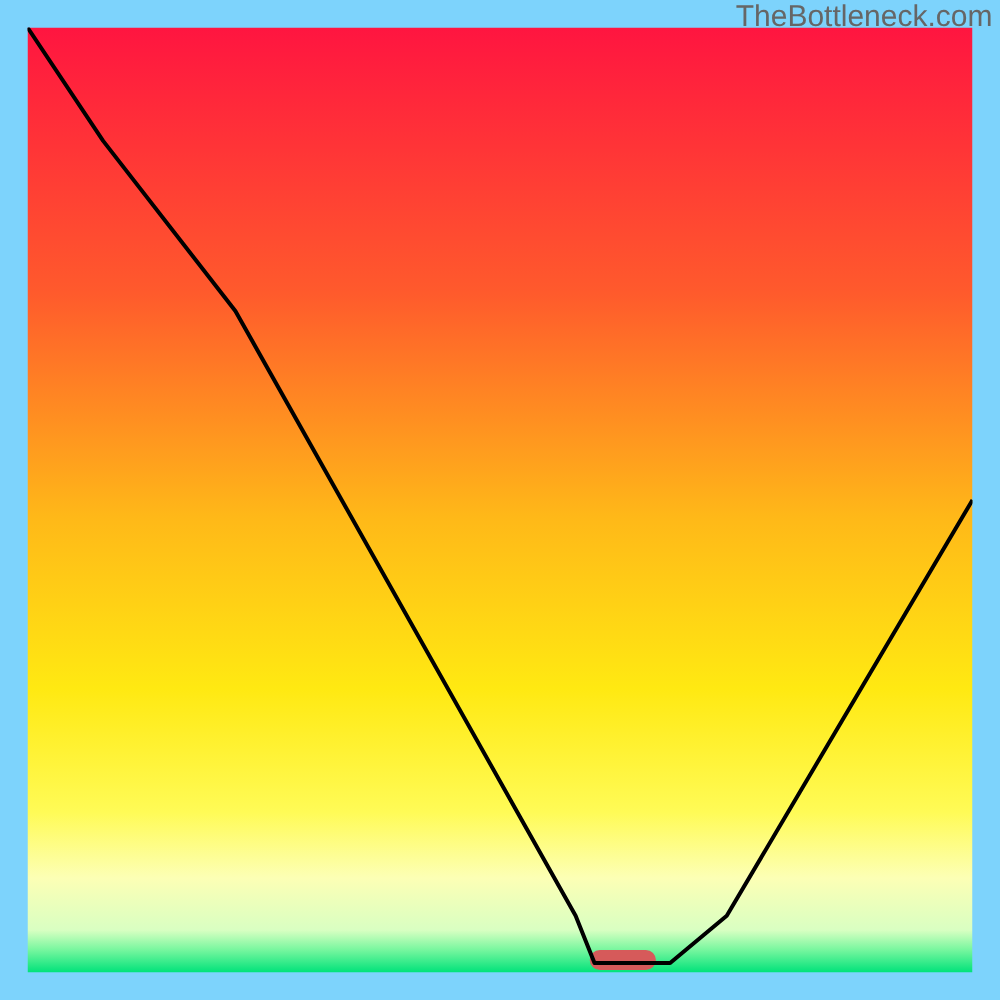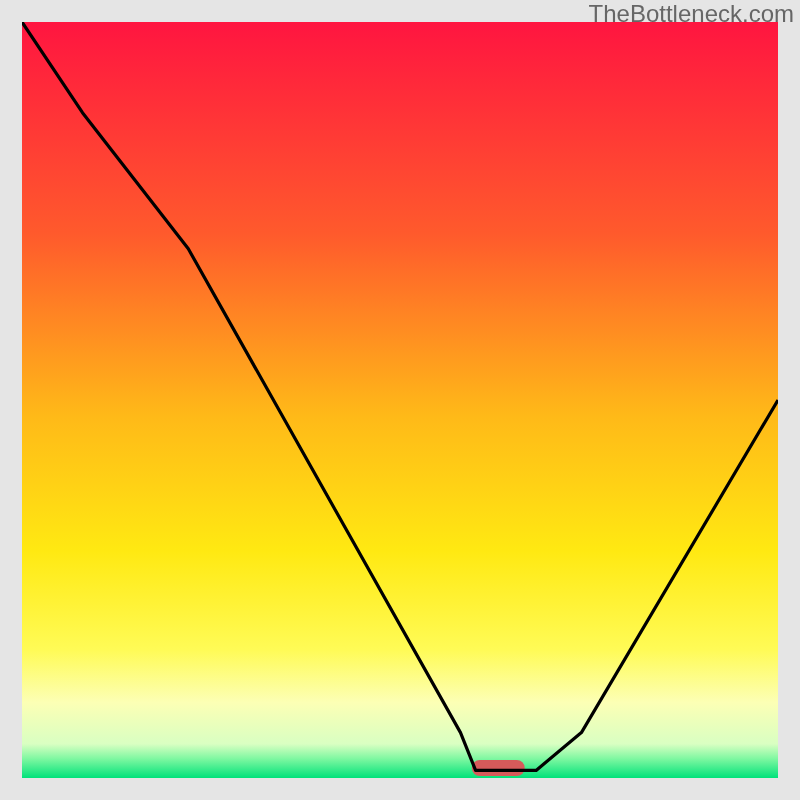--- a/index.html
+++ b/index.html
@@ -7,21 +7,21 @@
   padding: 0;
   width: 800px;
   height: 800px;
   background: #000;
   overflow: hidden;
 }
 .frame {
   width: 800px;
   height: 800px;
   position: relative;
-  background: #e5e5e5;
+  background: #7dd3fc;
 }
 .watermark {
   position: absolute;
   top: 0;
   right: 6px;
   color: #666;
   font-family: Arial, Helvetica, sans-serif;
   font-size: 24px;
   font-weight: 500;
 }

